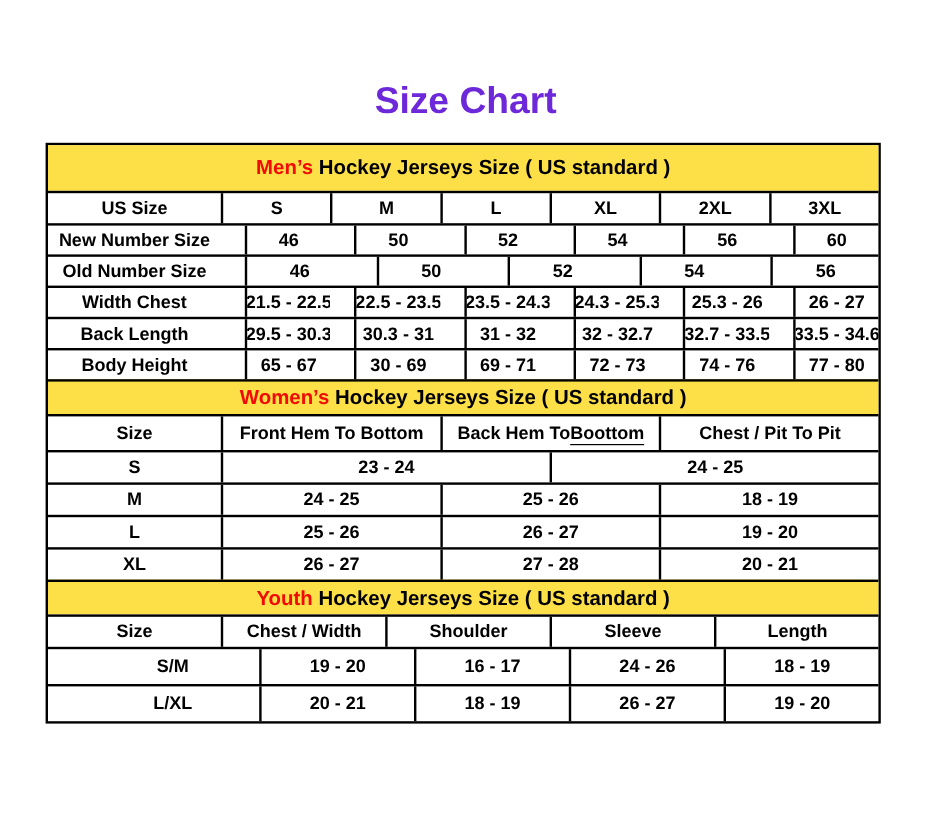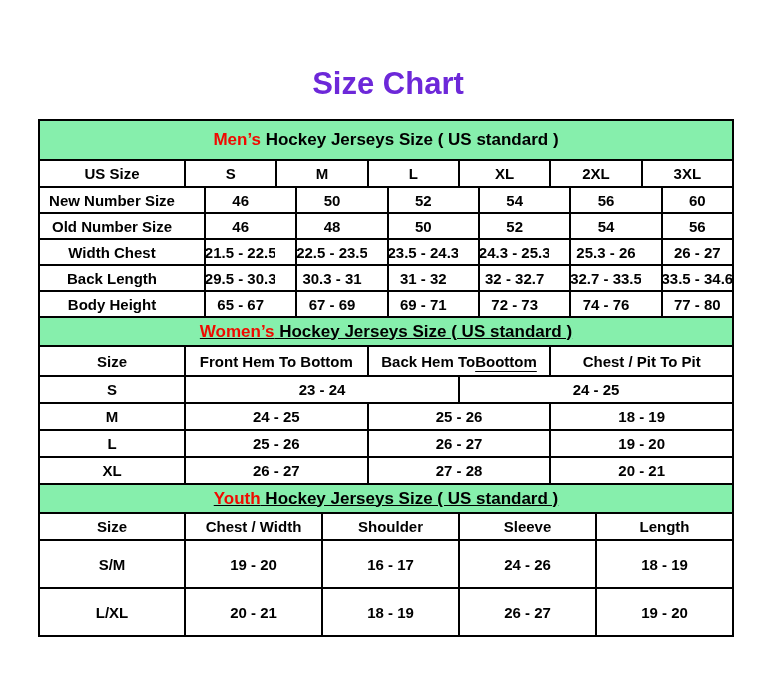--- a/index.html
+++ b/index.html
@@ -24,49 +24,49 @@
   .chart {
     position: absolute;
     left: 38px; top: 119px;
     width: 696px;
     border: 2px solid #000;
     box-sizing: border-box;
   }
   .row { display: flex; border-top: 2px solid #000; box-sizing: border-box; }
   .chart .row:first-child { border-top: none; }
   .banner {
-    background: #86efac;
+    background: #fde047;
     align-items: center;
     justify-content: center;
     font-size: 17px;
     font-weight: bold;
     white-space: pre;
   }
   .banner .hl { color: #F00A00; }
   .banner-m { height: 38px; }
-  .banner-s { height: 29px; text-decoration: underline; }
+  .banner-s { height: 29px; }
   .cell {
     flex: 1 1 0;
     display: flex;
     align-items: center;
     justify-content: center;
     border-left: 2px solid #000;
     font-size: 15px;
     font-weight: bold;
     box-sizing: border-box;
     overflow: hidden;
     white-space: nowrap;
   }
   .cell:first-child { border-left: none; flex: 0 0 144px; }
   .r-mhead { height: 27px; text-align: center; }
   .r-m     { height: 26px; gap: 20px; }
   .r-whead { height: 30px; }
   .r-w     { height: 27px; }
   .r-yhead { height: 27px; }
-  .r-y     { height: 48px; }
+  .r-y     { height: 31px; padding-left: 32px; }
   .squiggle {
     text-decoration-line: underline;
     text-decoration-style: wavy;
     text-decoration-color: #E0352B;
     text-decoration-thickness: 1px;
     text-underline-offset: 4px;
     text-decoration: underline;
   }
 </style>
 </head>
@@ -94,21 +94,20 @@
     <div class="cell">50</div>
     <div class="cell">52</div>
     <div class="cell">54</div>
     <div class="cell">56</div>
     <div class="cell">60</div>
   </div>
 
   <div class="row r-m">
     <div class="cell">Old Number Size</div>
     <div class="cell">46</div>
-    <div class="cell">48</div>
     <div class="cell">50</div>
     <div class="cell">52</div>
     <div class="cell">54</div>
     <div class="cell">56</div>
   </div>
 
   <div class="row r-m">
     <div class="cell">Width Chest</div>
     <div class="cell">21.5 - 22.5</div>
     <div class="cell">22.5 - 23.5</div>
@@ -124,21 +123,21 @@
     <div class="cell">30.3 - 31</div>
     <div class="cell">31 - 32</div>
     <div class="cell">32 - 32.7</div>
     <div class="cell">32.7 - 33.5</div>
     <div class="cell">33.5 - 34.6</div>
   </div>
 
   <div class="row r-m">
     <div class="cell">Body Height</div>
     <div class="cell">65 - 67</div>
-    <div class="cell">67 - 69</div>
+    <div class="cell">30 - 69</div>
     <div class="cell">69 - 71</div>
     <div class="cell">72 - 73</div>
     <div class="cell">74 - 76</div>
     <div class="cell">77 - 80</div>
   </div>
 
   <div class="row banner banner-s"><span class="hl">Women’s</span><span> Hockey Jerseys Size ( US standard )</span></div>
 
   <div class="row r-whead">
     <div class="cell">Size</div>

